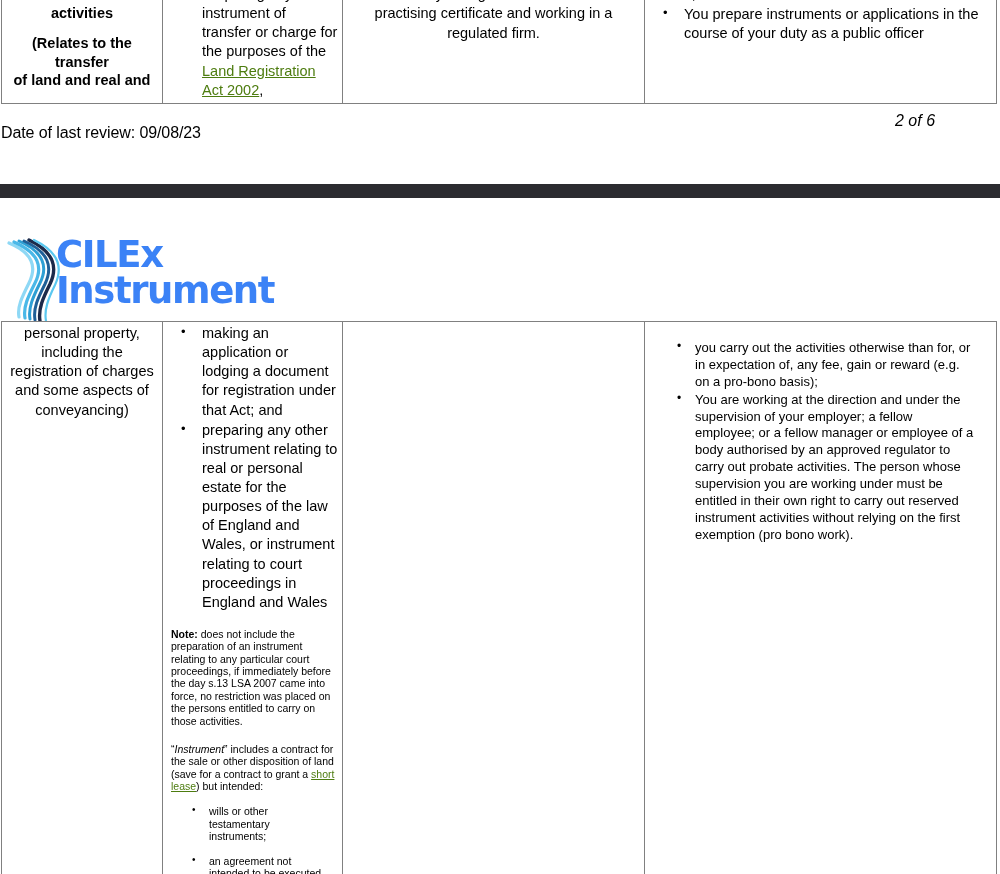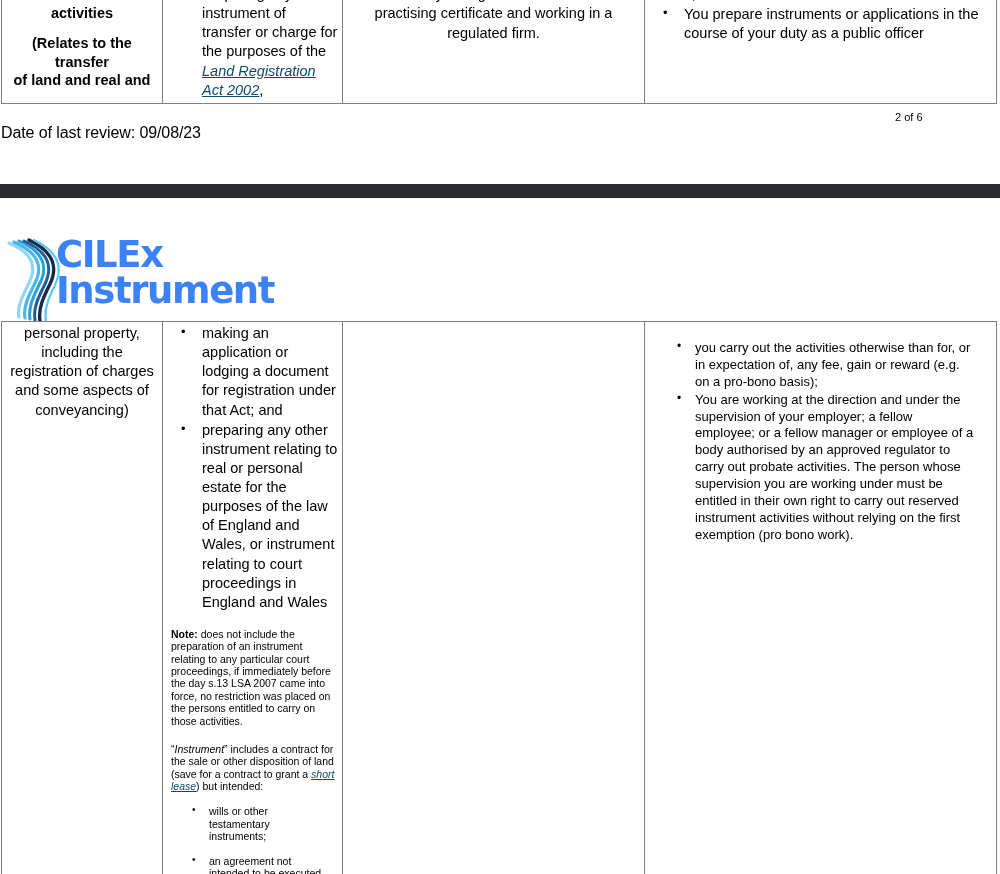--- a/index.html
+++ b/index.html
@@ -79,40 +79,40 @@
     padding-top: 13px;
   }
 
   .para-ref {
     font-size: 14.5px;
     line-height: 1.33;
     margin: 0 0 1px 0;
   }
 
   a.doclink {
-    color: #0c4a6e;
+    color: #4d7c0f;
     text-decoration: underline;
-    font-style: italic;
   }
 
   
   .review-date {
     position: absolute;
     left: 1px;
     top: 123px;
     font-size: 16px;
     line-height: 1.2;
     letter-spacing: -0.1px;
   }
   .page-number {
     position: absolute;
     left: 895px;
     top: 111px;
-    font-size: 11px;
+    font-size: 16px;
     line-height: 1.2;
+    font-style: italic;
   }
 
   
   .page-break-bar {
     position: absolute;
     left: 0;
     top: 184px;
     width: 1000px;
     height: 14px;
     background: #2b2b30;

